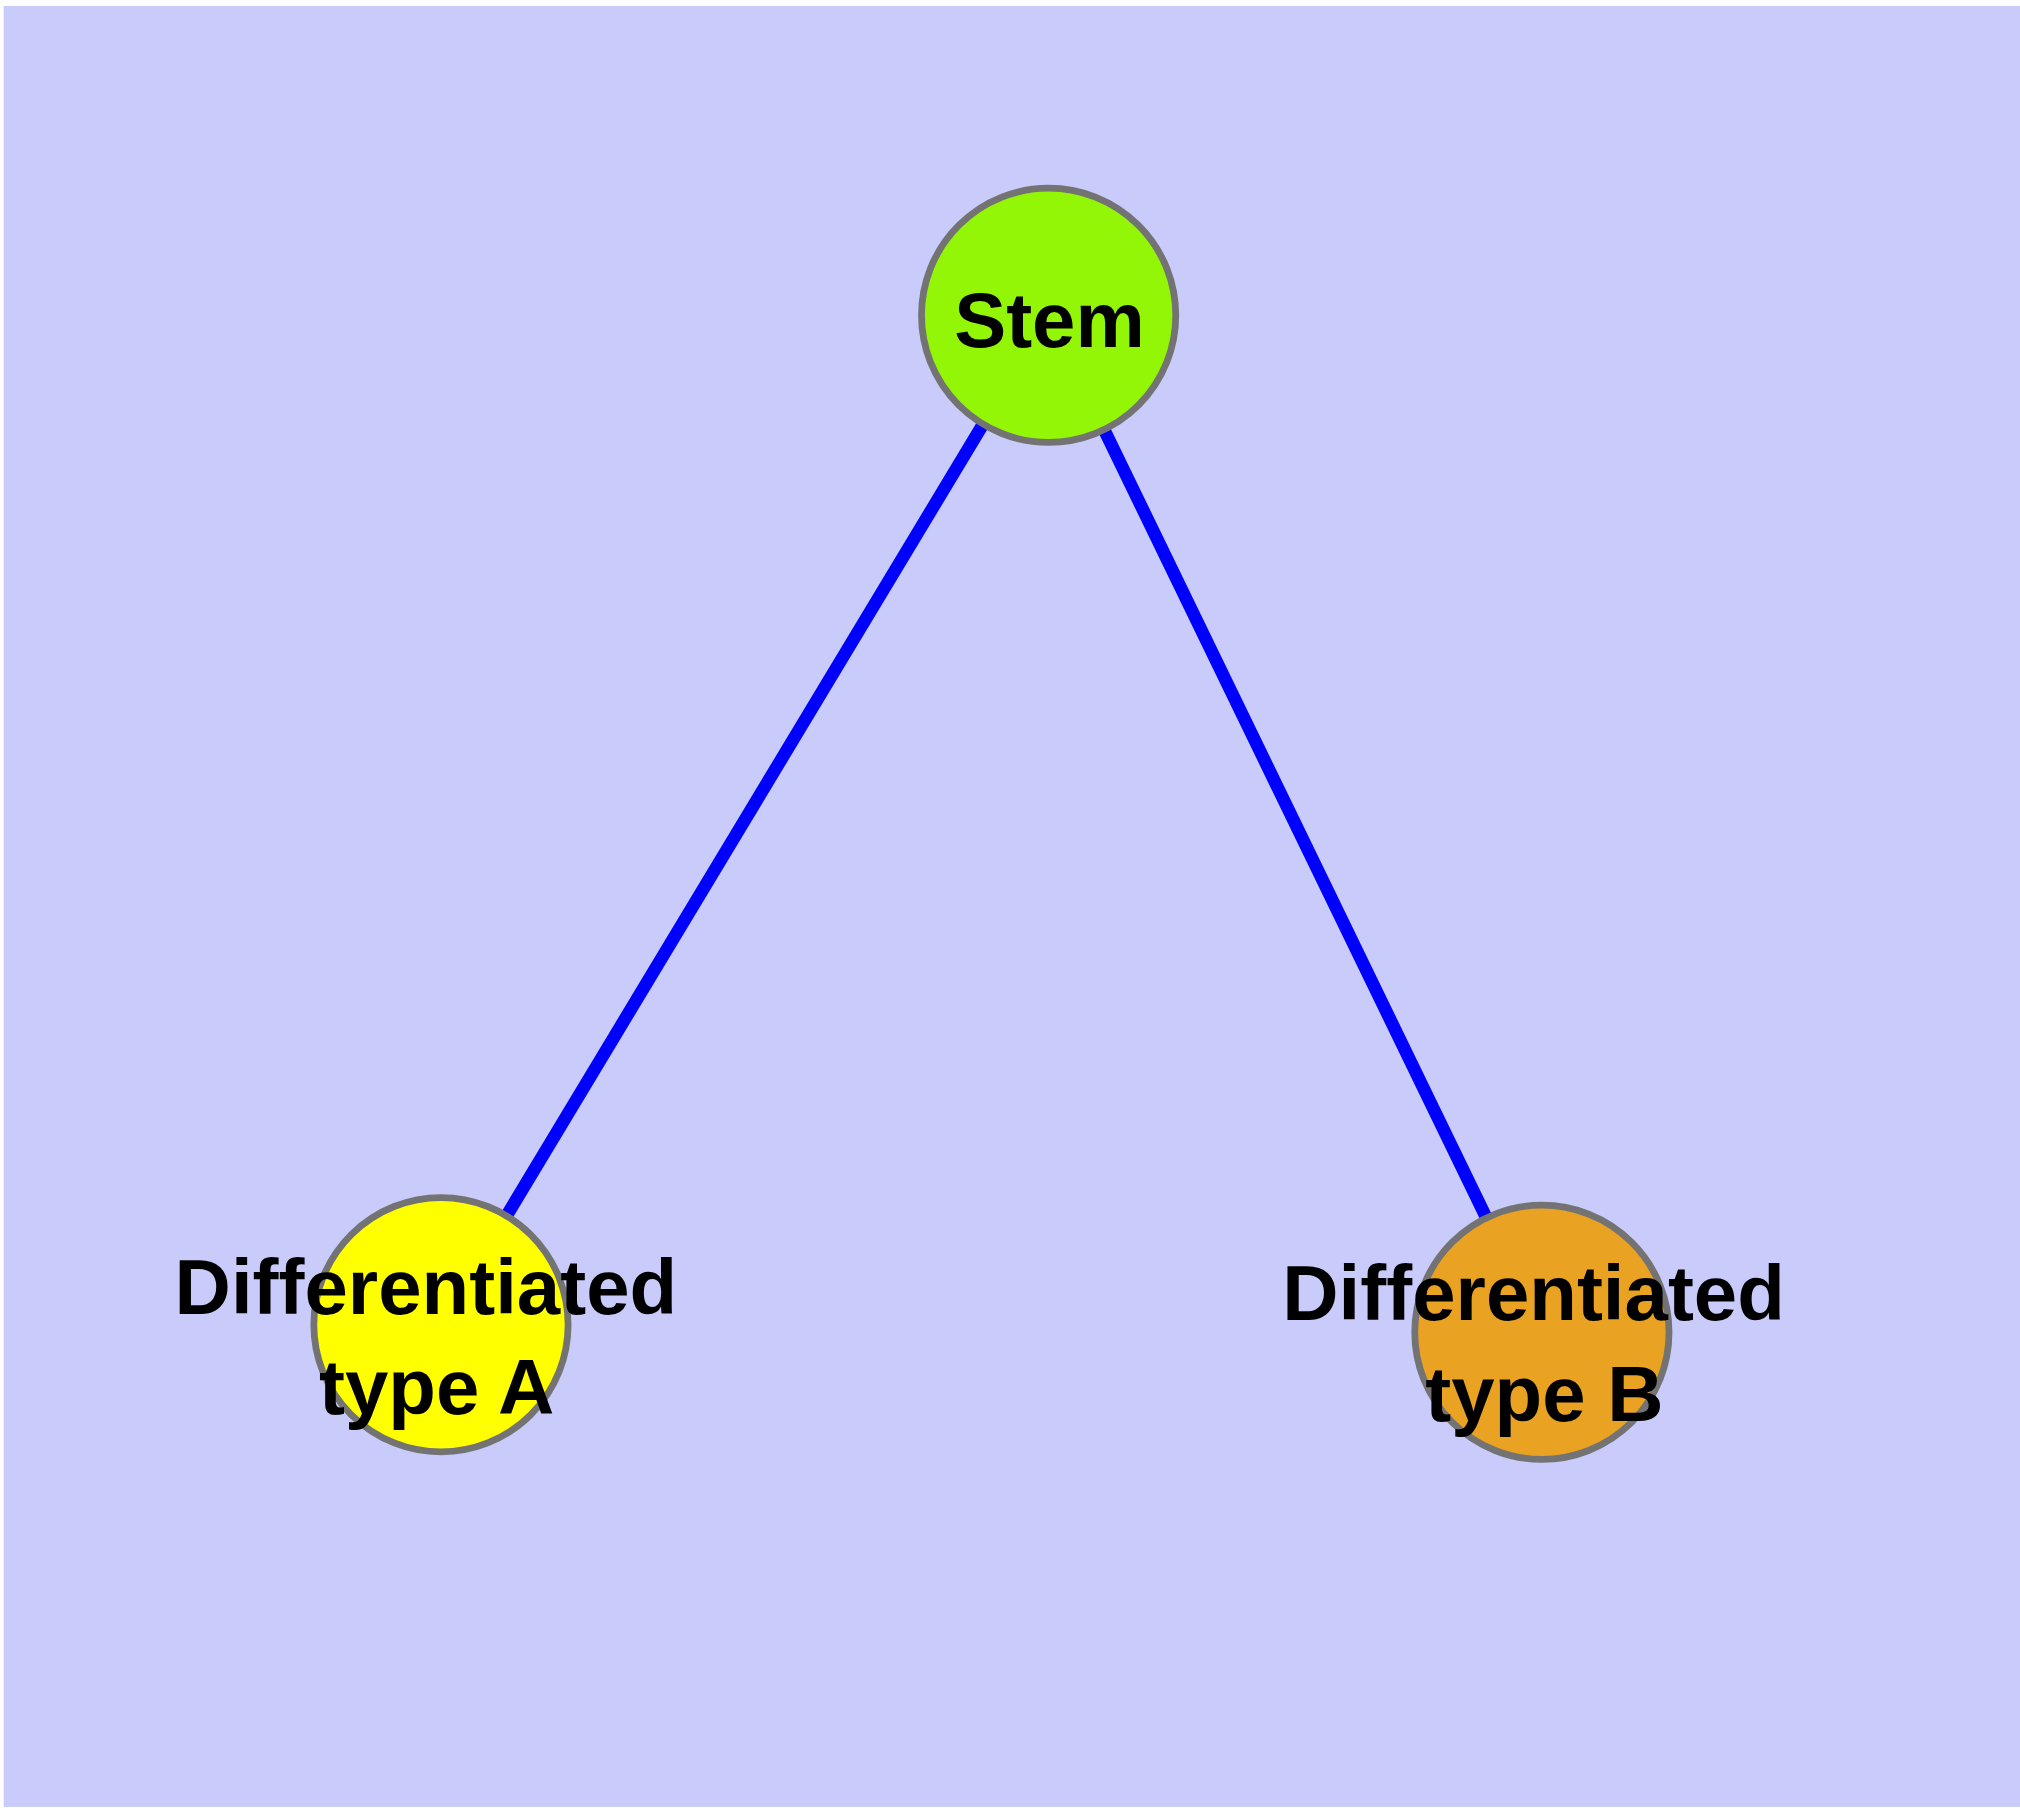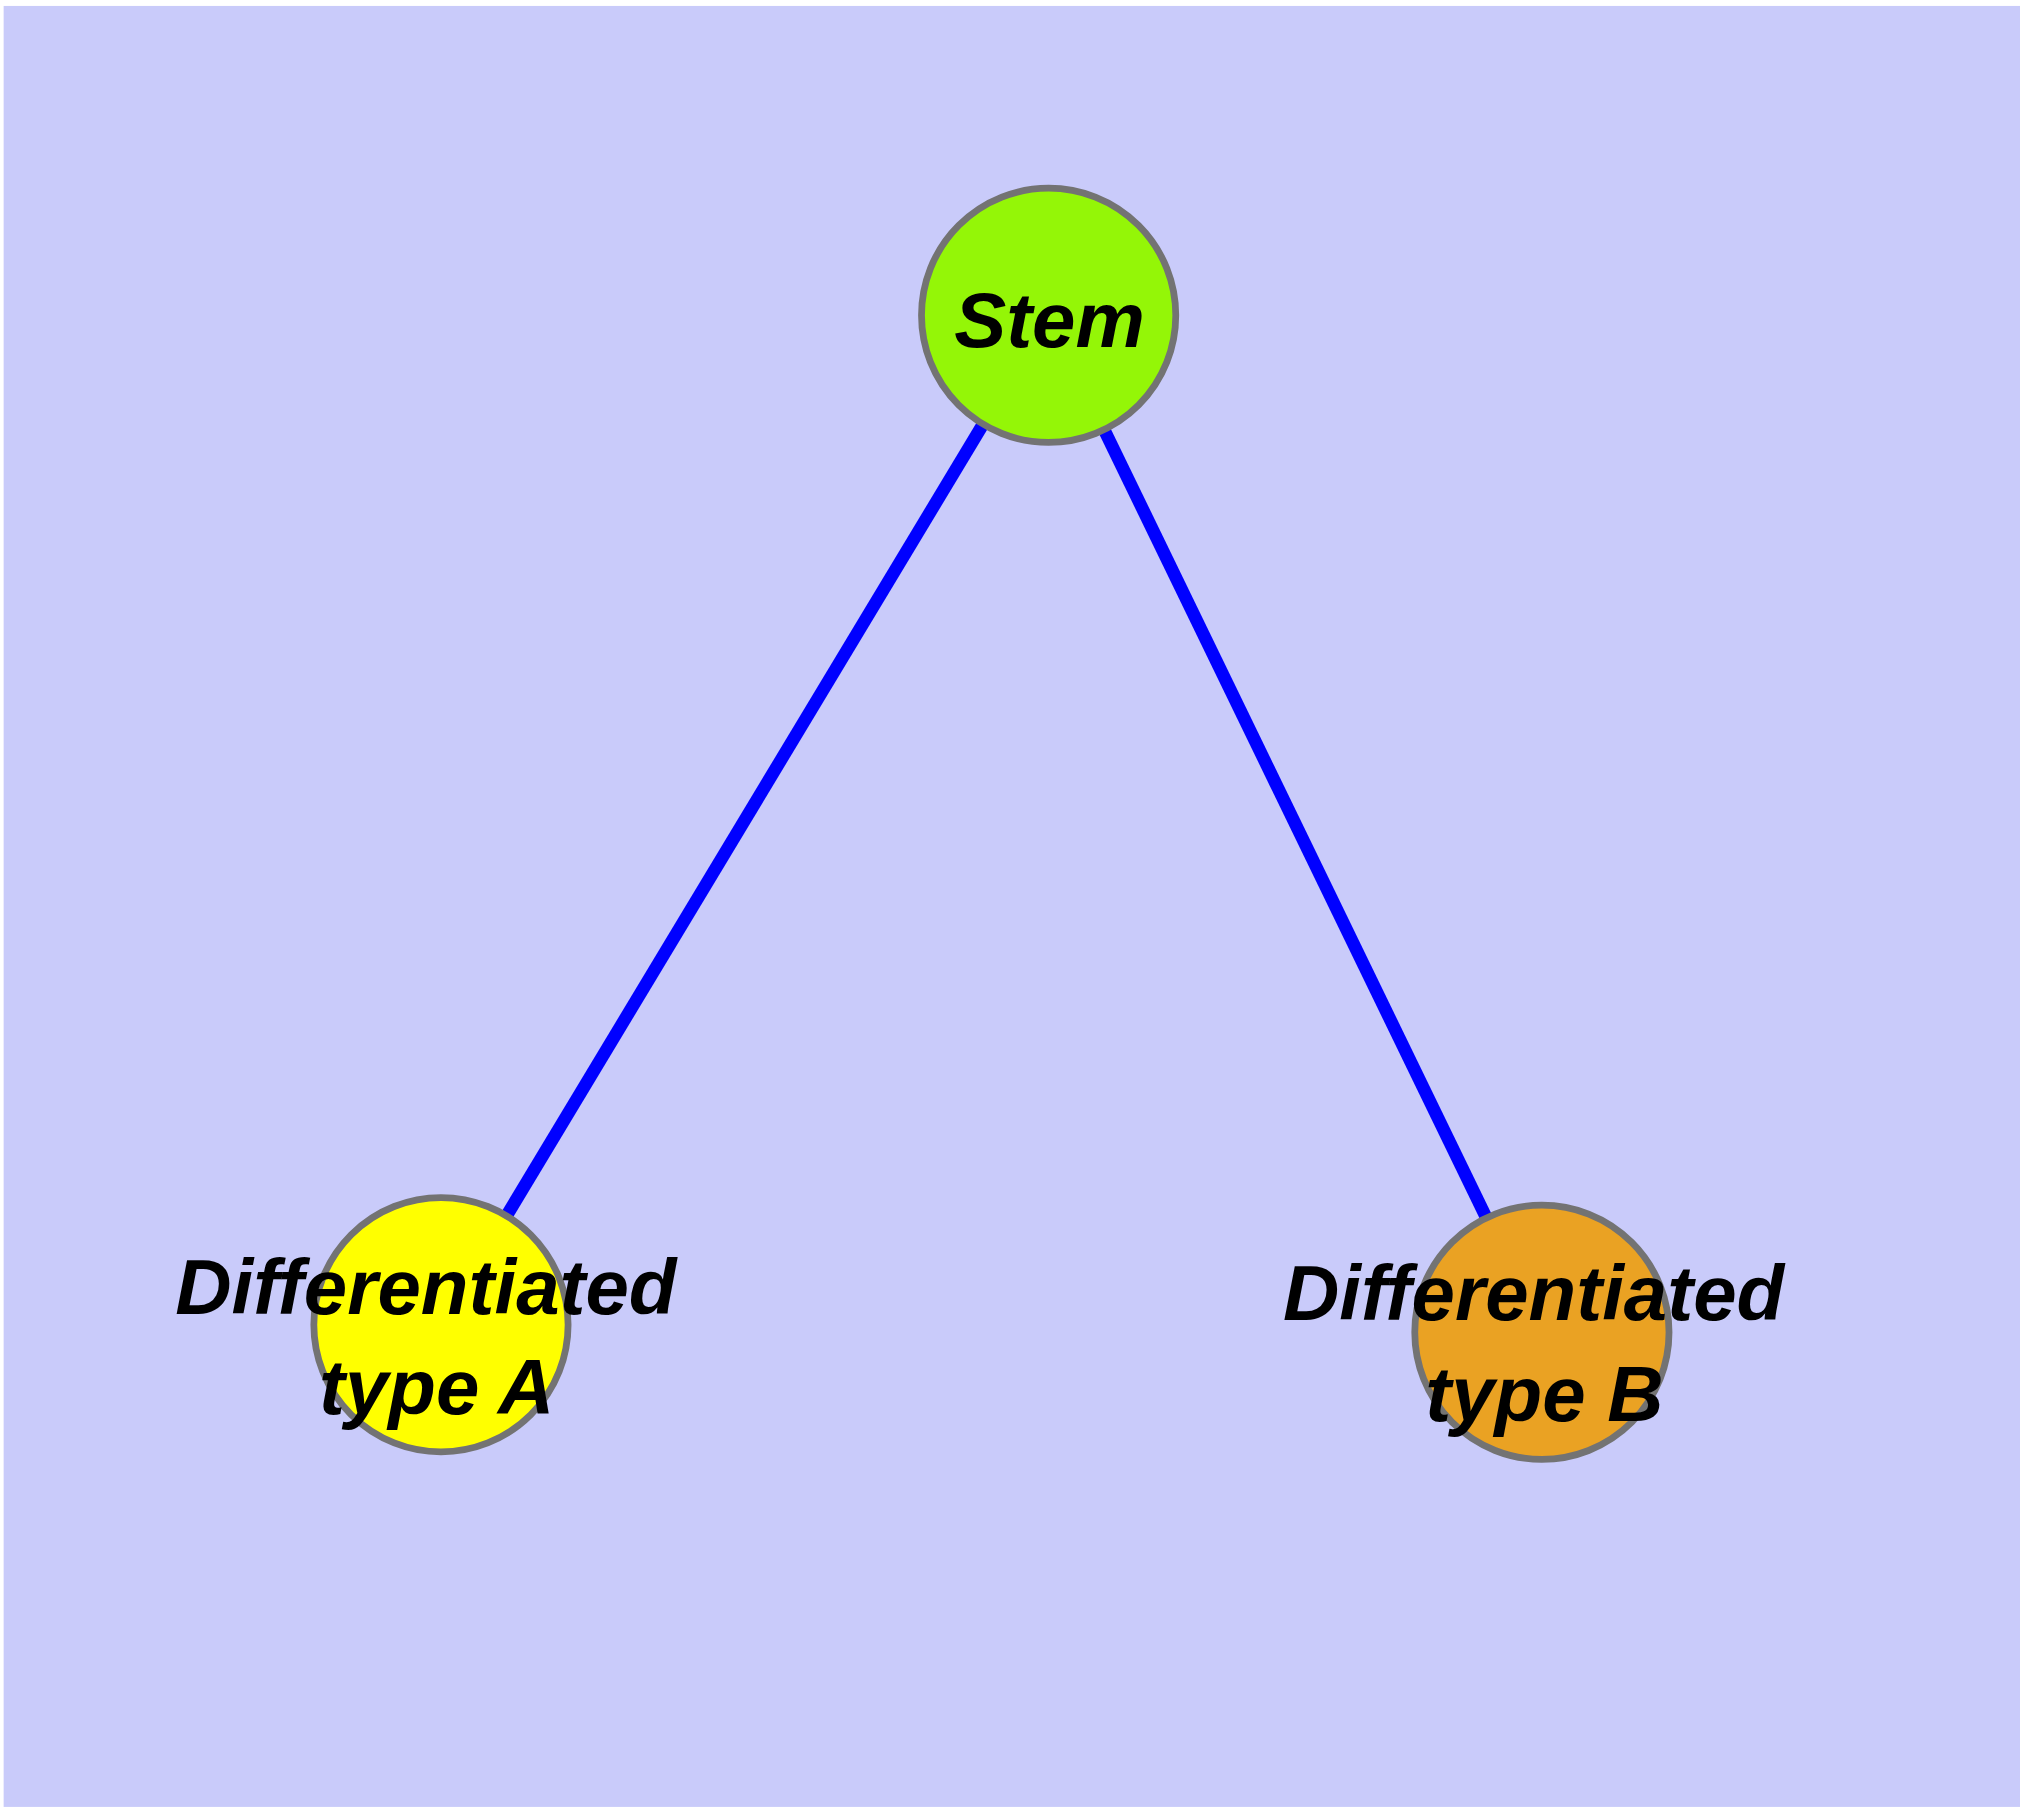--- a/index.html
+++ b/index.html
@@ -8,21 +8,20 @@
     background: #ffffff;
     width: 2021px;
     height: 1812px;
     overflow: hidden;
   }
   .stage {
     position: relative;
     width: 2021px;
     height: 1812px;
     background: #ffffff;
-    font-style: italic;
   }
   svg.graph {
     position: absolute;
     left: 0;
     top: 0;
     width: 2021px;
     height: 1812px;
     display: block;
   }
   .node-label {

